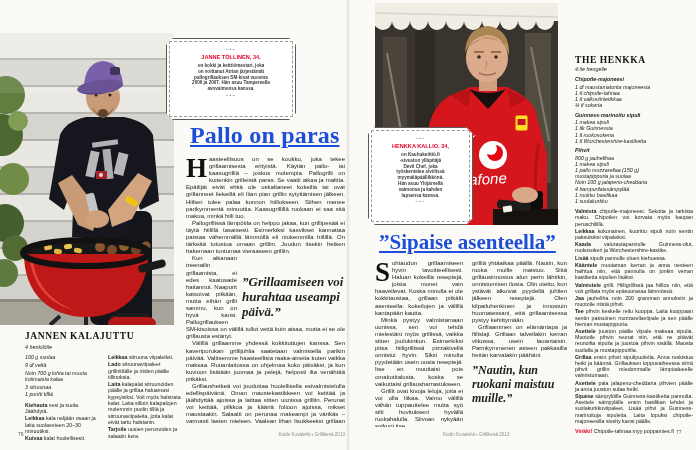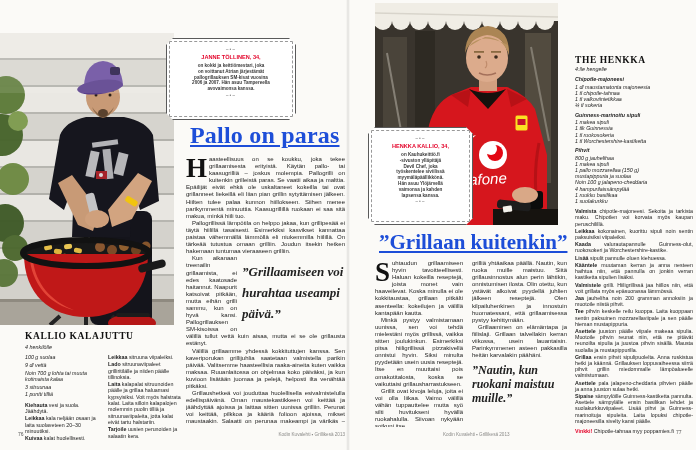--- a/index.html
+++ b/index.html
@@ -29,21 +29,21 @@
   
   .headline{position:absolute;margin:4px;font-family:"Liberation Serif",serif;font-weight:bold;color:#1d4ed8;text-decoration:underline;}
   .headline-left{left:186px;top:118px;font-size:24px;letter-spacing:.2px;}
   .headline-right{left:27px;top:226px;font-size:21px;}
   .bodycopy{font-size:6px;line-height:7.1px;color:#1c1c1c;text-align:justify;}
   .body-left{position:absolute;left:186px;top:156px;width:159px;height:271px;overflow:hidden;}
   .para{margin:0;}
   .para + .para, .plist p{text-indent:6px;margin:0;}
   .dropcap{float:left;font-family:"Liberation Serif",serif;font-weight:bold;font-size:27px;line-height:22px;padding:1px 2px 0 0;color:#111;}
   .pullquote{font-family:"Liberation Serif",serif;font-style:italic;font-weight:bold;color:#222;}
-  .pq-left{float:right;width:103px;font-size:13px;line-height:21px;margin:6px 0 4px 5px;text-align:left;}
+  .pq-left{float:right;width:103px;font-size:13px;line-height:15px;margin:19px 0 4px 5px;text-align:left;}
   .pq-right{font-size:12px;line-height:14px;margin:4px 0 21px;text-align:left;}
 
   .cols-right{position:absolute;left:27px;top:260px;width:294px;height:167px;display:flex;gap:9px;overflow:hidden;}
   .col{width:88px;overflow:hidden;}
   .col2{width:95px;}
 
   
   .rtitle{font-family:"Liberation Serif",serif;font-weight:bold;font-size:9.5px;letter-spacing:.6px;color:#111;margin:0;}
   .serving{font-style:italic;font-size:5.4px;margin:3px 0 4px;color:#222;}
   .recipe-left{position:absolute;left:25px;top:331px;width:158px;}
@@ -189,21 +189,21 @@
       <div class="plist">
 
       <p class="para">Kun aikanaan treenailin grillaamista, ei edes kaatosade haitannut. Naapurit katsoivat pitkään, mutta eihän grilli sammu, kun on hyvä kansi. Pallogrillauksen SM-kisoissa on välillä tullut vettä kuin aisaa, mutta ei se ole grillausta estänyt.</p>
           <p class="para">Välillä grillaamme yhdessä kokkituttujen kanssa. Sen kaveriporukan grillijuhlia saatetaan valmistella parikin päivää. Valitsemme haasteellisia raaka-aineita kuten vaikka maksaa. Ruuanlaitossa on ohjelmaa koko päiväksi, ja kun kuvioon lisätään juomaa ja pelejä, helposti ilta venähtää pitkäksi.</p>
           <p class="para">Grillaushetkeä voi jouduttaa huolellisella esivalmistelulla edellispäivänä. Oman maustekastikkeen voi keittää ja jäähdyttää ajoissa ja laittaa sitten uunissa grilliin. Perunat voi keittää, pilkkoa ja kääriä folioon ajoissa, mikset maustaakin. Salaatti on perunaa makeampi ja värikäs – varmasti lasten mieleen. Vaalean lihan lisukkeeksi grillaan ananasta tai persikkaa.</p>
           <p class="para">Monet lisukkeet voi lähinnä lämmittää kaasugrillissä ja keskittyä päätuotteen grillaamiseen pallogrillissä. Yllätyselementin grilleihin saa, kun ruuanlaiton loppuvaiheessa lisää folion sisään savustuspuruja. Ne tuovat ruokaan kivan pintasavun.</p>
         </div>
     </div>
 
     <div class="recipe-left">
-      <h2 class="rtitle">KALLIO KALAJUTTU</h2>
+      <h2 class="rtitle">JANNEN KALAJUTTU</h2>
       <div class="serving">4 henkilölle</div>
       <div class="recipe-cols">
         <div class="rcol">
           <div>
 
           <div class="ing">100 g suolaa</div>
               <div class="ing">9 dl vettä</div>
               <div class="ing">Noin 700 g lohta tai muuta kotimaista kalaa</div>
               <div class="ing">3 sitruunaa</div>
               <div class="ing">1 puntti tilliä</div>
@@ -312,21 +312,21 @@
             <div class="stamp-line">työskentelee siviilissä</div>
             <div class="stamp-line">myymäläpäällikkönä.</div>
             <div class="stamp-line">Hän asuu Ylöjärvellä</div>
             <div class="stamp-line">vaimonsa ja kahden</div>
             <div class="stamp-line">lapsensa kanssa.</div>
           </div>
         <div class="squig">~•~</div>
       </div>
     </div>
 
-    <h1 class="headline headline-right">”Grillaan kuitenkin”</h1>
+    <h1 class="headline headline-right">”Sipaise asenteella”</h1>
 
     <div class="cols-right bodycopy">
       <div class="col">
         <p class="para">
           <span class="dropcap">S</span><span>uhtaudun grillaamiseen hyvin tavoitteellisesti. Haluan kokeilla reseptejä, joista monet vain haaveilevat. Koska minulla ei ole kokkitaustaa, grillaan pitkälti asenteella: kokeilujen ja välillä kantapään kautta.</span>
         </p>
         <div class="plist">
 
         <p class="para">Minkä pystyy valmistamaan uunissa, sen voi tehdä mielestäni myös grillissä, vaikka sitten joulukinkun. Esimerkiksi pitsa hiiligrillissä pizzakivellä onnistui hyvin. Siksi minulta pyydetään usein uusia reseptejä. Itse en muuttaisi pois omakotitalosta, koska se vaikuttaisi grillausharrastukseen.</p>
             <p class="para">Grillit ovat kivoja leluja, joita ei voi olla liikaa. Vaimo välillä vähän tuppauttelee mutta syö silti huvitukseni hyvällä ruokahalulla. Siivoan nykyään sotkuni itse.</p>

